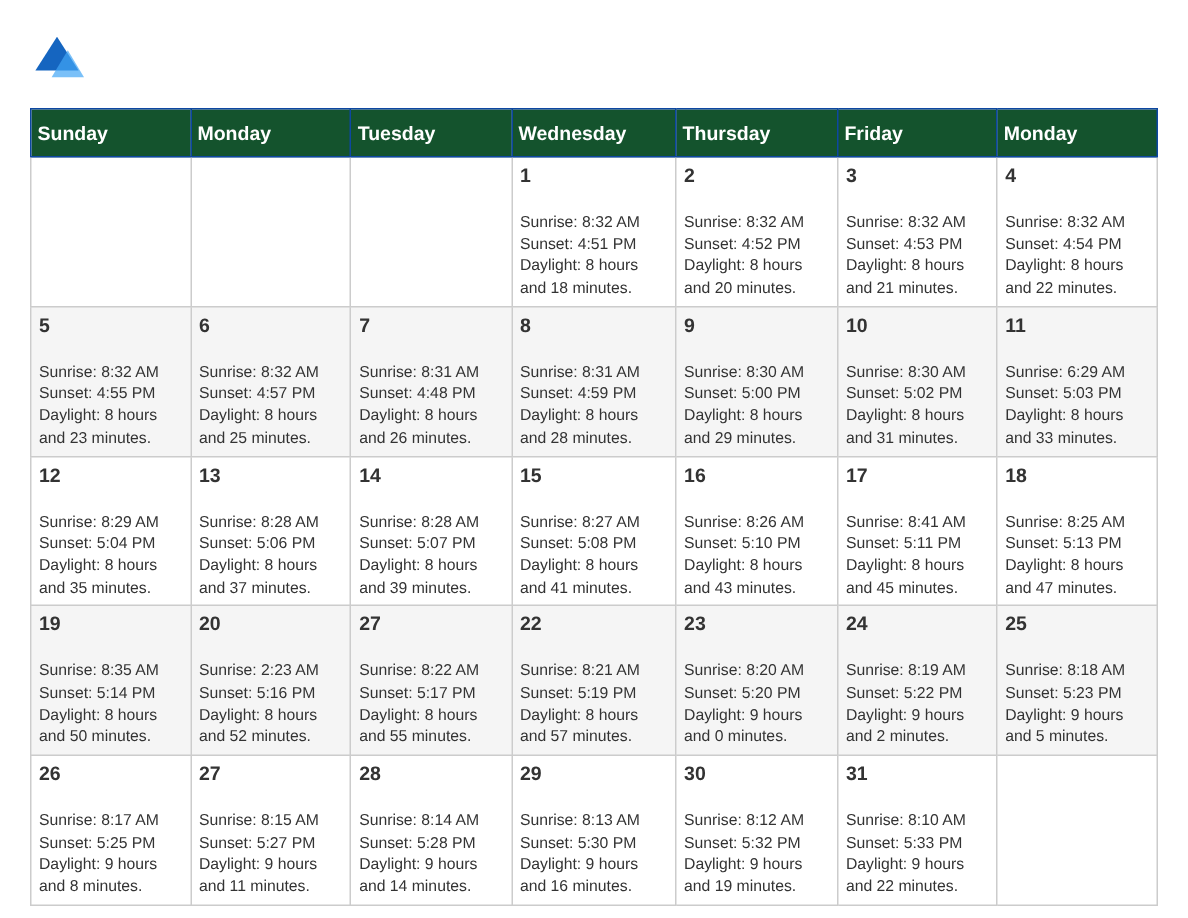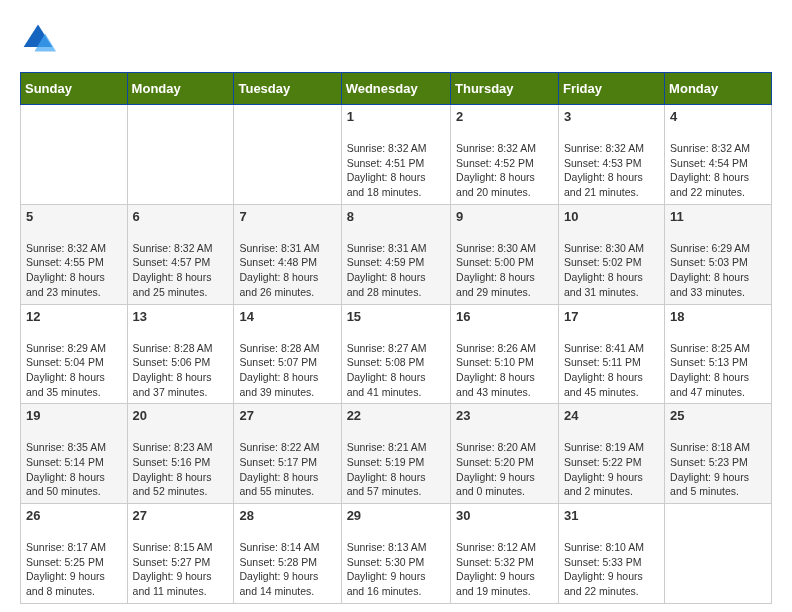--- a/index.html
+++ b/index.html
@@ -44,21 +44,21 @@
     }
     .location {
       font-size: 18px;
       color: #555;
     }
     table {
       width: 100%;
       border-collapse: collapse;
     }
     thead th {
-      background-color: #4d7c0f;
+      background-color: #14532d;
       color: #fff;
       font-size: 13px;
       font-weight: bold;
       padding: 8px 4px;
       text-align: left;
       border: 1px solid #0d47a1;
     }
     tbody td {
       border: 1px solid #ccc;
       vertical-align: top;
@@ -258,21 +258,21 @@
       <tr>
         <td>
           <span class="day-number">19</span>
           <div class="day-info">Sunrise: 8:35 AM
 Sunset: 5:14 PM
 Daylight: 8 hours
 and 50 minutes.</div>
         </td>
         <td>
           <span class="day-number">20</span>
-          <div class="day-info">Sunrise: 8:23 AM
+          <div class="day-info">Sunrise: 2:23 AM
 Sunset: 5:16 PM
 Daylight: 8 hours
 and 52 minutes.</div>
         </td>
         <td>
           <span class="day-number">27</span>
           <div class="day-info">Sunrise: 8:22 AM
 Sunset: 5:17 PM
 Daylight: 8 hours
 and 55 minutes.</div>

